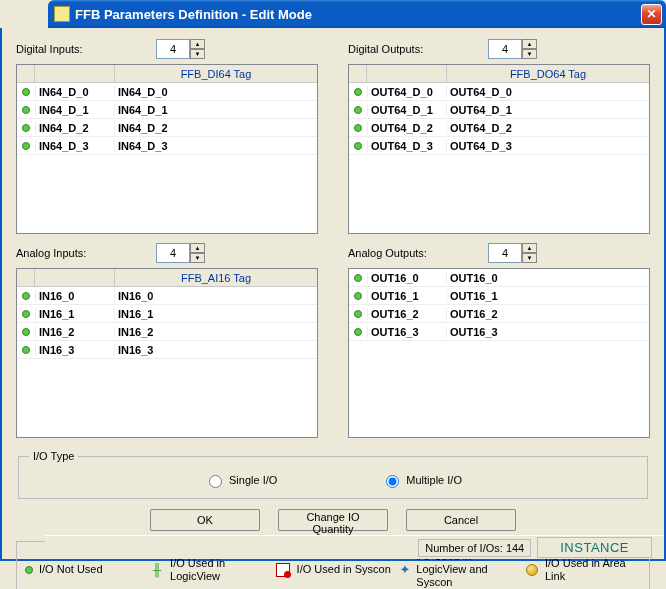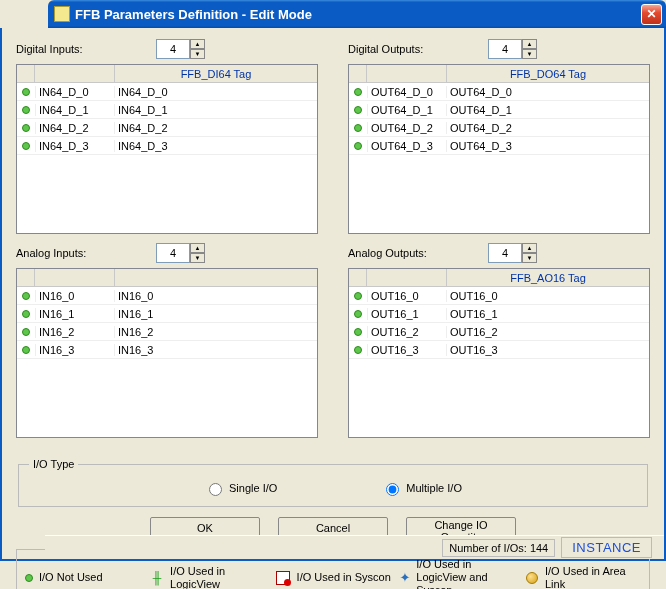--- a/index.html
+++ b/index.html
@@ -107,34 +107,34 @@
     background: #ece9d8;
     color: #0033aa;
     font-size: 11px;
     border-bottom: 1px solid #c8c8c8;
     height: 18px;
     align-items: center;
   }
   .th1 { width: 18px; border-right:1px solid #c8c8c8; height:100%; }
   .th2 { width: 80px; border-right:1px solid #c8c8c8; height:100%; }
   .th3 { flex:1; text-align:center; }
-  .tbody { flex:1; }
+  .tbody { flex:1;font-weight:bold; }
   .trow {
     display:flex;
     height: 18px;
     align-items:center;
     border-bottom:1px solid #eee;
   }
   .td1 { width:18px; display:flex; align-items:center; justify-content:center; }
   .td2 { width:80px; padding-left:3px; border-right:1px solid #eee; border-left:1px solid #eee; }
   .td3 { flex:1; padding-left:3px; }
   .dot { width:8px; height:8px; border-radius:50%; background:#5ec74b; border:1px solid #2e8a1e; display:inline-block; }
 
   fieldset.io-type {
-    margin-top: 20px;
+    margin-top: 12px;
     border: 1px solid #bbb;
     padding: 6px 10px;
     font-size: 11px;
   }
   fieldset.io-type legend { padding: 0 4px; }
   .io-type-row { display:flex; gap:104px; justify-content:center; padding: 4px 0; }
   .radio-wrap { display:flex; align-items:center; gap:4px; }
 
   .buttons {
     display:flex;
@@ -179,21 +179,21 @@
     background:#ece9d8;
     display:flex;
     justify-content:flex-end;
     align-items:center;
     gap:6px;
     padding-right:12px;
     font-size:11px;
     margin-left:43px;
   }
   .statusbar .cell1 { border:1px solid #bbb; padding:2px 6px; background:#ece9d8;}
-  .statusbar .cell2 { border:1px solid #bbb; padding:2px 10px; color:#1d4ed8; font-size:13px; letter-spacing:0.5px;}
+  .statusbar .cell2 { border:1px solid #bbb; padding:2px 22px; color:#0f766e; font-size:13px; letter-spacing:0.5px;}
 </style>
 </head>
 <body>
 
 <div class="titlebar">
   <span class="icon-app"></span>
   <span class="title">FFB Parameters Definition - Edit Mode</span>
   <span class="close">✕</span>
 </div>
 
@@ -305,20 +305,21 @@
             <span class="spinarrows">
               <div>▲</div>
               <div>▼</div>
             </span>
           </span>
         </div>
         <div class="tablebox">
           <div class="thead">
             <span class="th1"></span>
             <span class="th2"></span>
+            <span class="th3">FFB_AI16 Tag</span>
           </div>
           <div class="tbody">
             <div class="trow">
               <span class="td1">
                 <span class="dot"></span>
               </span>
               <span class="td2">IN16_0</span>
               <span class="td3">IN16_0</span>
             </div>
             <div class="trow">
@@ -350,25 +351,20 @@
           <label>Analog Outputs:</label>
           <span class="spinner">
             <input value="4" style="">
             <span class="spinarrows">
               <div>▲</div>
               <div>▼</div>
             </span>
           </span>
         </div>
         <div class="tablebox">
-          <div class="thead">
-            <span class="th1"></span>
-            <span class="th2"></span>
-            <span class="th3">FFB_AO16 Tag</span>
-          </div>
           <div class="tbody">
             <div class="trow">
               <span class="td1">
                 <span class="dot"></span>
               </span>
               <span class="td2">OUT16_0</span>
               <span class="td3">OUT16_0</span>
             </div>
             <div class="trow">
               <span class="td1">
@@ -405,22 +401,22 @@
       </label>
       <label class="radio-wrap">
         <input type="radio" name="iotype" checked="" style="">
         <span>Multiple I/O</span>
       </label>
     </div>
   </fieldset>
 
   <div class="buttons">
     <button>OK</button>
+    <button>Change IO Quantity</button>
     <button>Cancel</button>
-    <button>Change IO Quantity</button>
   </div>
 
   <div class="legend-box">
     <div class="legend-item">
         <span class="dot"></span>
         <span class="lbl">I/O Not Used</span>
       </div>
     <div class="legend-item">
         <span class="ic ic-lv">╫</span>
         <span class="lbl">I/O Used in LogicView</span>

